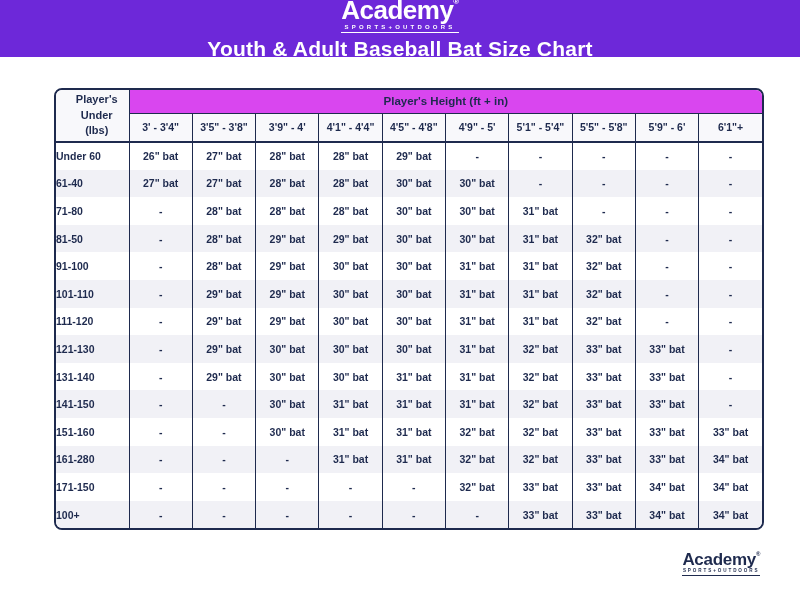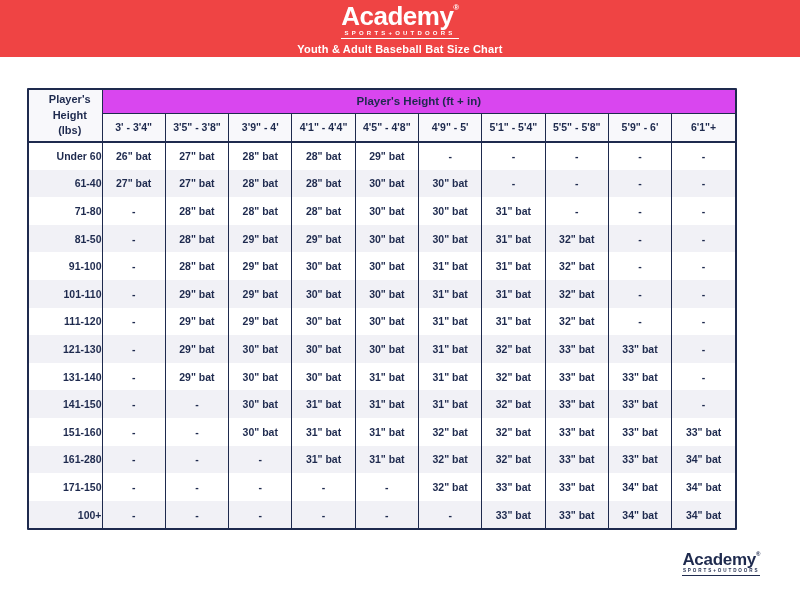--- a/index.html
+++ b/index.html
@@ -9,21 +9,21 @@
     position: relative;
     width: 800px; height: 600px;
     background: #ffffff;
     overflow: hidden;
     margin: 0 auto;
   }
 
   
   .banner {
     height: 57px;
-    background: #ef4444;
+    background: #6d28d9;
     display: flex;
     flex-direction: column;
     align-items: center;
     justify-content: center;
     padding-top: 2px;
   }
   .logo { display: inline-block; text-align: center; line-height: 1; }
   .logo .brand {
     color: #ffffff;
     font-weight: 700;
@@ -42,31 +42,31 @@
     font-weight: 700;
     font-size: 6px;
     letter-spacing: 3.2px;
     border-bottom: 1px solid #ffffff;
     padding-bottom: 1.5px;
     margin-top: 1px;
   }
   .banner-title {
     color: #ffffff;
     font-weight: 700;
-    font-size: 11px;
+    font-size: 21px;
     margin-top: 4px;
     letter-spacing: 0.2px;
   }
 
   
   .table-wrap {
-    margin: 31px 0 0 27px;
+    margin: 31px 0 0 54px;
     width: 710px;
     border: 2px solid #1e2a4e;
-    border-radius: 1px;
+    border-radius: 8px;
     overflow: hidden;
     background: #ffffff;
   }
   table.size-chart {
     width: 100%;
     border-collapse: collapse;
     table-layout: fixed;
     color: #1e2a4e;
   }
   table.size-chart th, table.size-chart td {
@@ -91,21 +91,21 @@
     height: 23px;
   }
   th.colhead {
     background: #f8f8fb;
     border-left: 1.5px solid #1e2a4e;
     border-bottom: 2px solid #1e2a4e;
     font-size: 10.5px;
     height: 29px;
   }
   tbody td { font-size: 10.5px; height: 27.6px; }
-  tbody td.rowlabel { text-align: right; }
+  tbody td.rowlabel { text-align: left; }
   tbody td.cell { border-left: 1.5px solid #1e2a4e; }
   tbody tr:nth-child(even) { background: #f1f1f6; }
   tbody tr:nth-child(odd)  { background: #ffffff; }
 
   
   .footer-logo {
     position: absolute;
     right: 40px;
     top: 551px;
     text-align: center;
@@ -141,21 +141,21 @@
     </div>
     <div class="banner-title">Youth &amp; Adult Baseball Bat Size Chart</div>
   </div>
 
   <div class="table-wrap">
     <table class="size-chart">
       <thead>
         <tr>
           <th class="corner" rowspan="2">
             <span style="display:block">Player's</span>
-            <span style="display:block">Height</span>
+            <span style="display:block">Under</span>
             <span style="display:block">(lbs)</span>
           </th>
           <th class="group" colspan="10">Player's Height (ft + in)</th>
         </tr>
         <tr id="colhead-row">
             <th class="colhead">3' - 3'4"</th>
             <th class="colhead">3'5" - 3'8"</th>
             <th class="colhead">3'9" - 4'</th>
             <th class="colhead">4'1" - 4'4"</th>
             <th class="colhead">4'5" - 4'8"</th>

